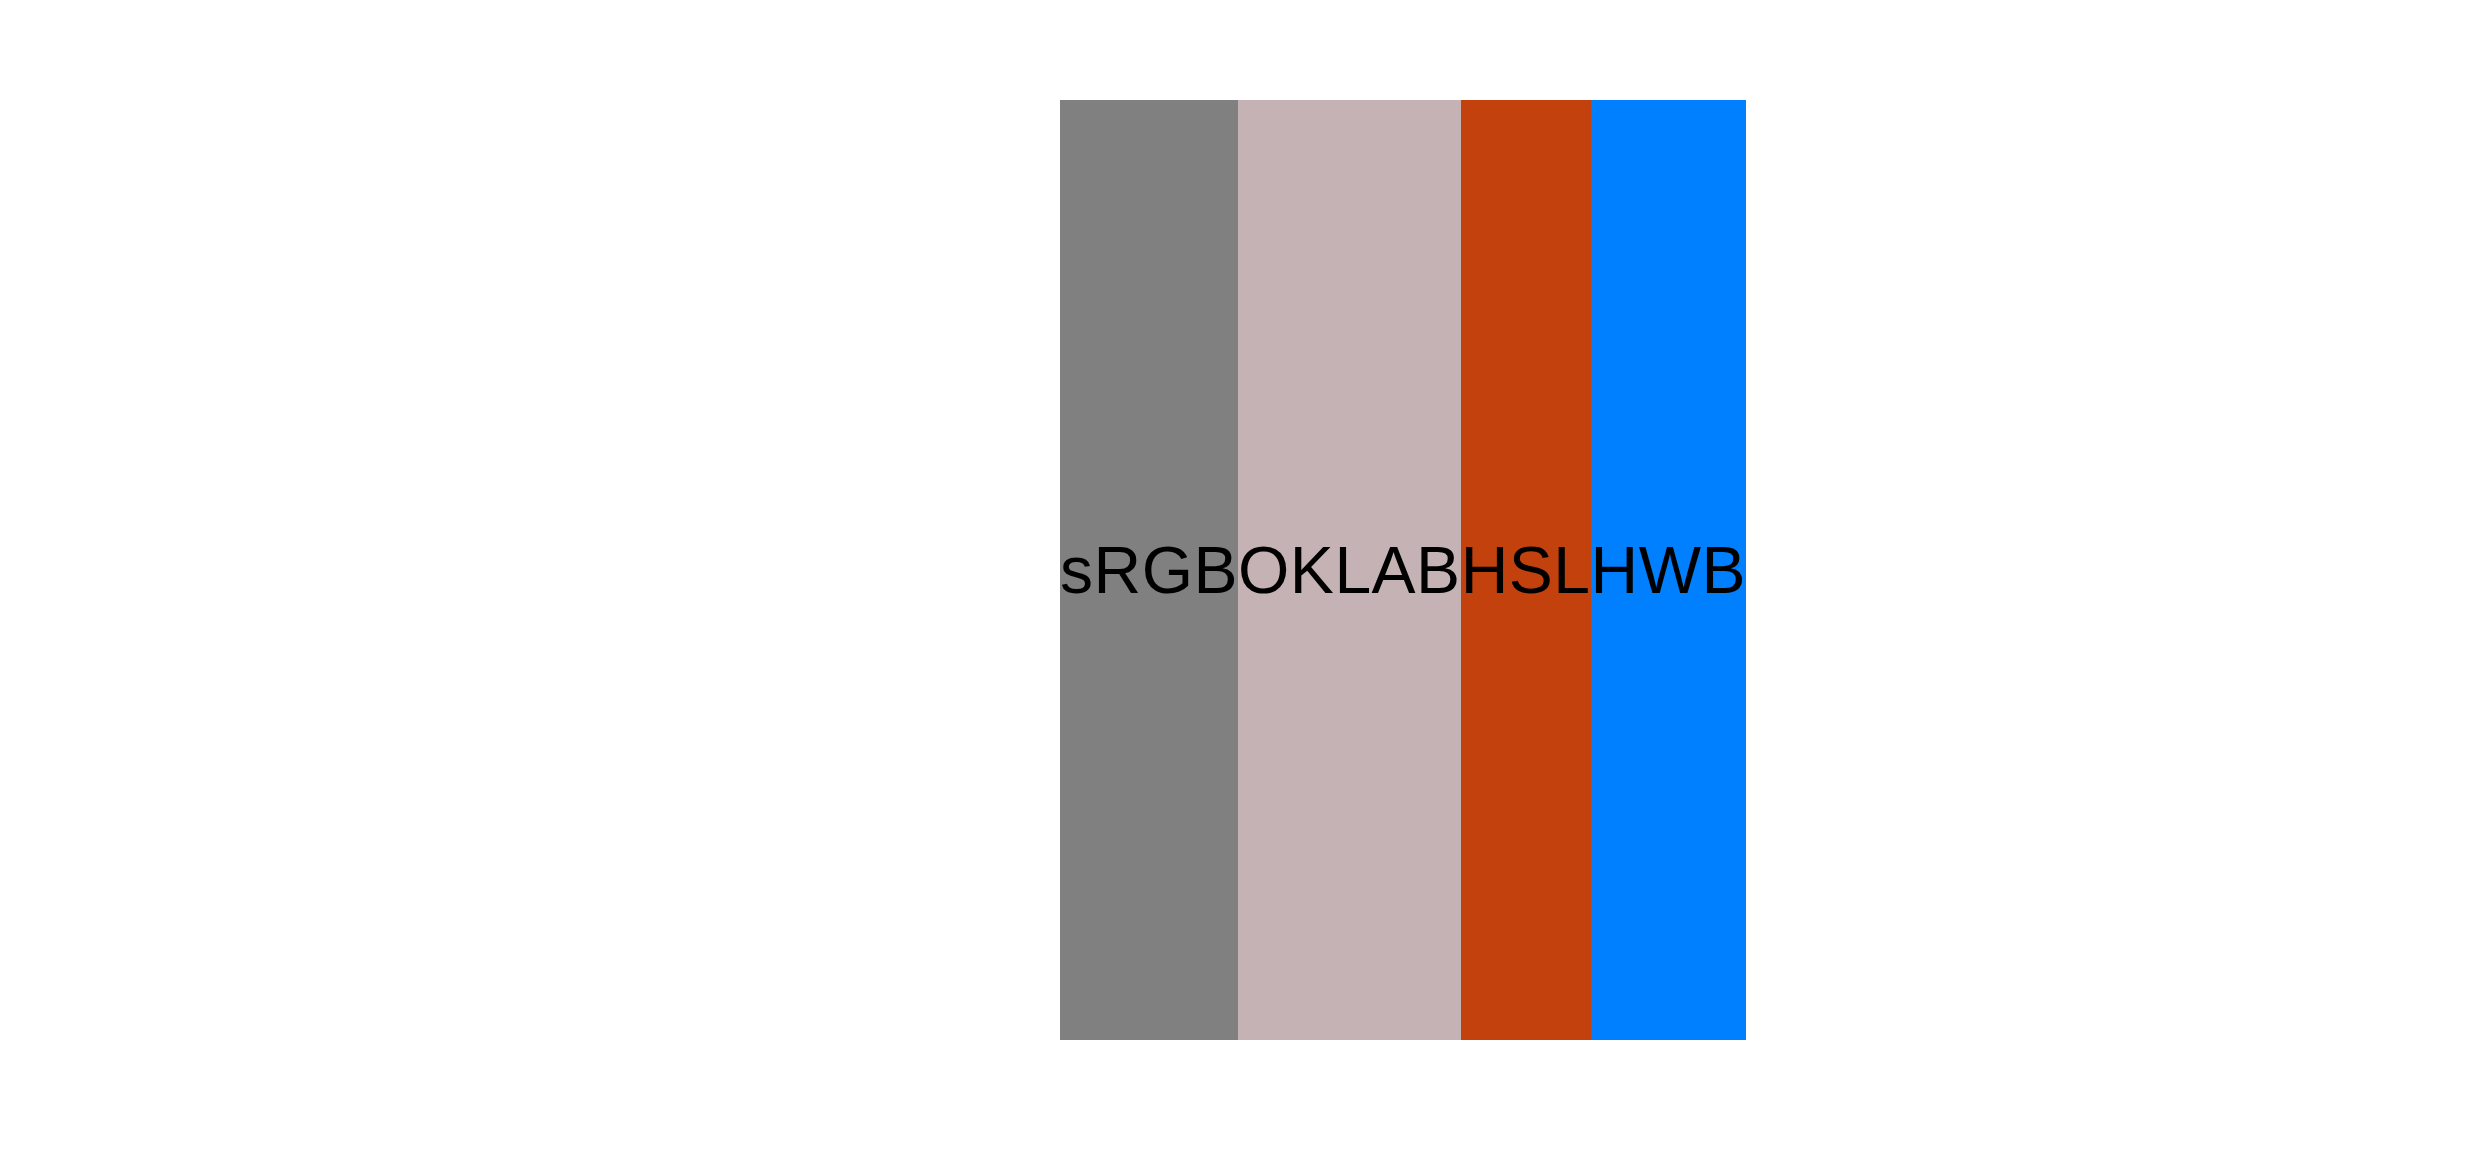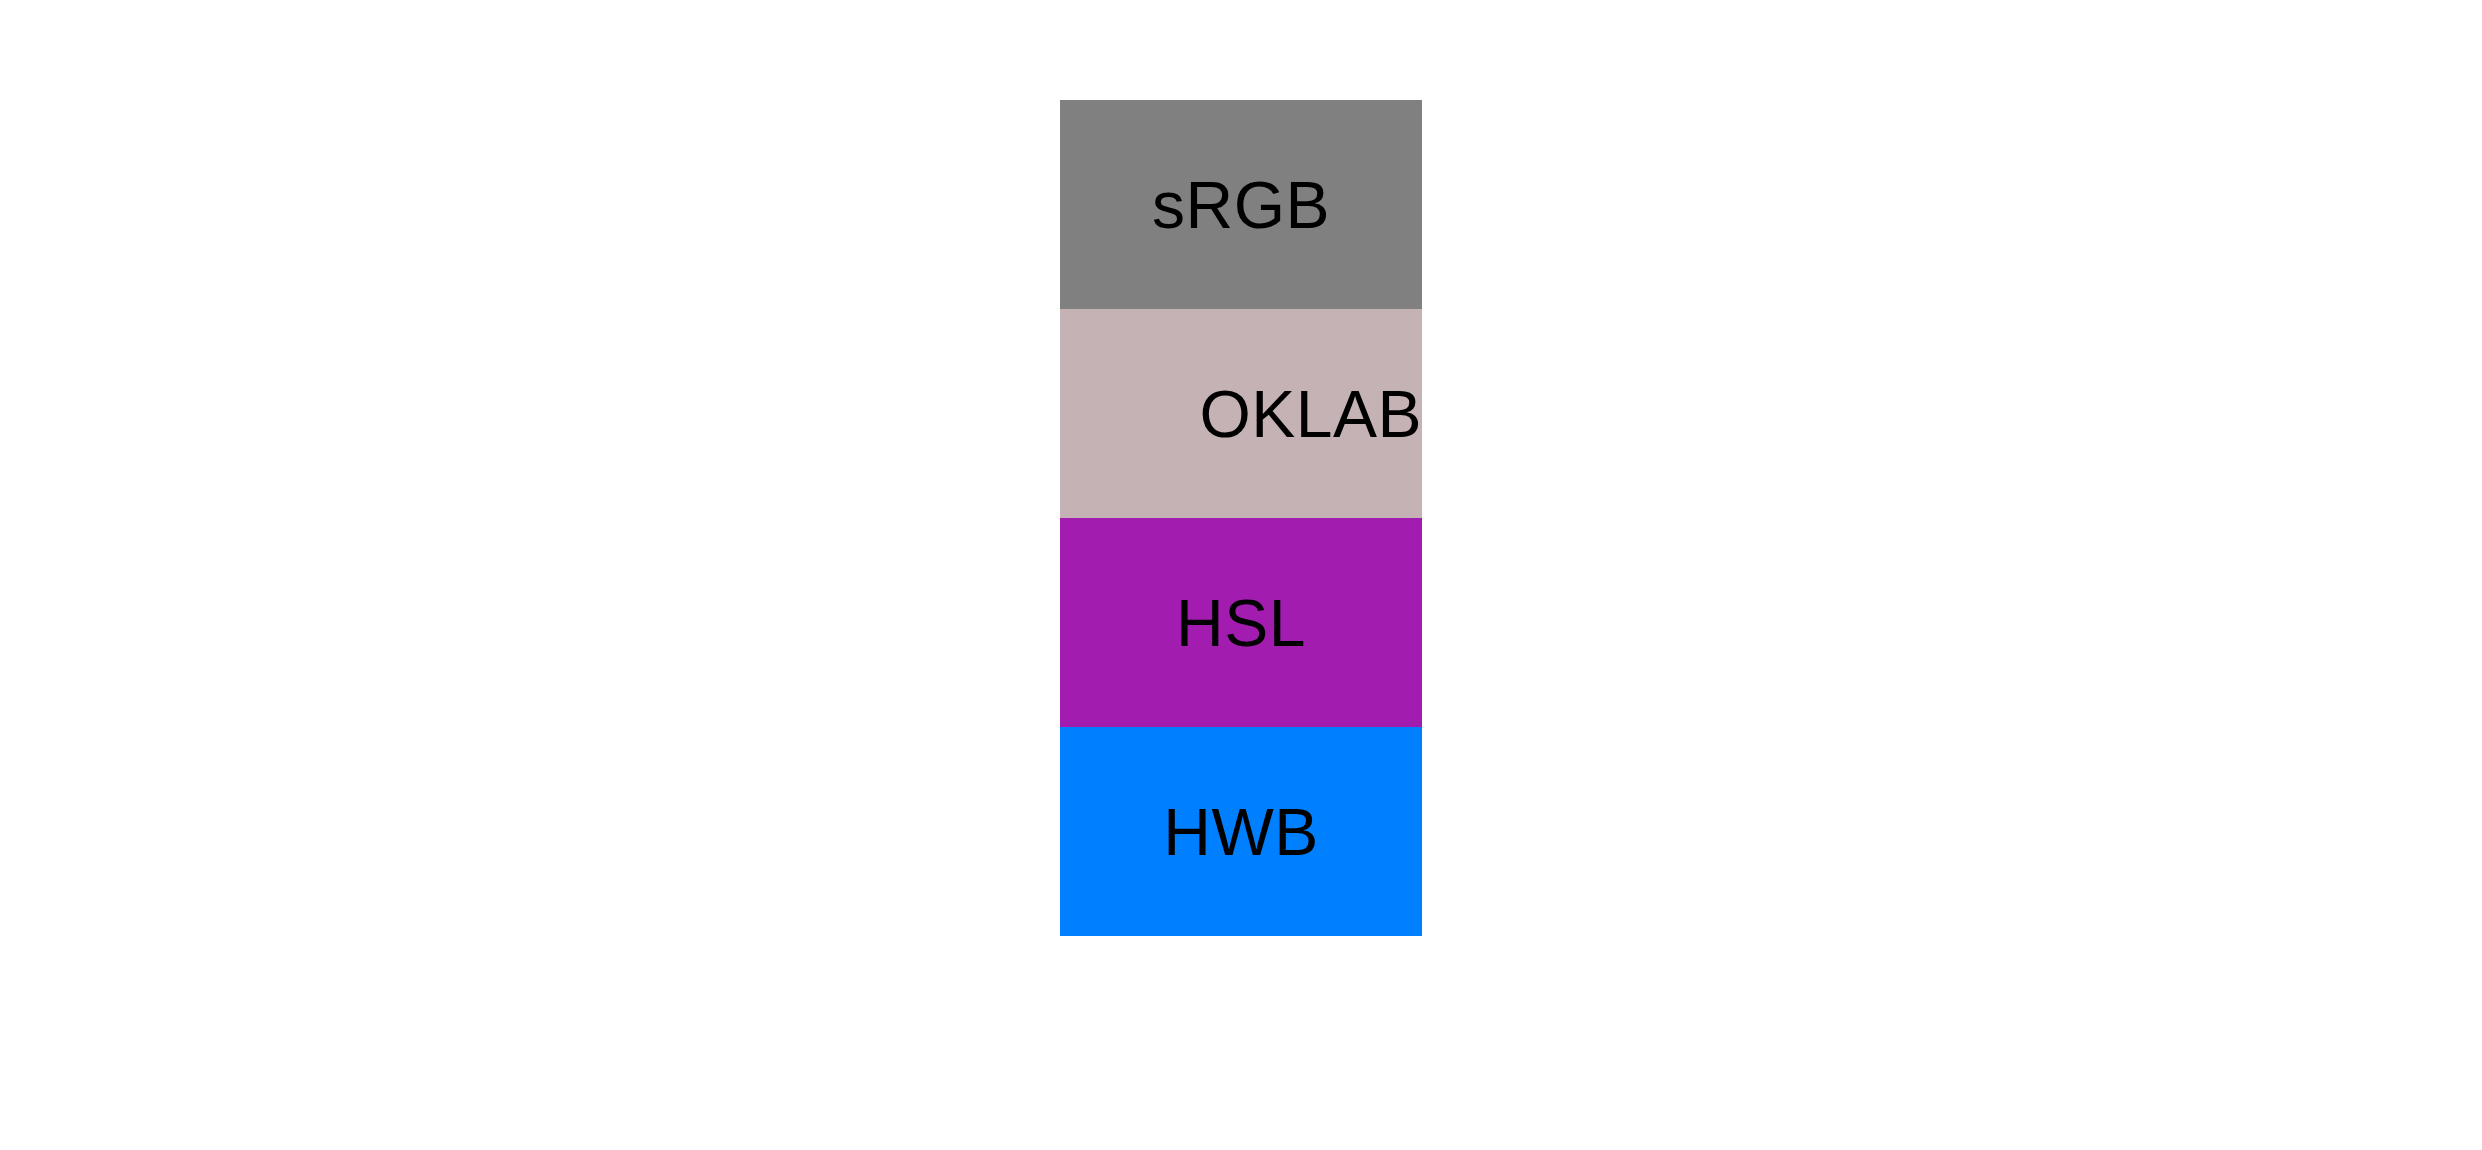--- a/index.html
+++ b/index.html
@@ -15,23 +15,22 @@
     font-family: "Liberation Sans", sans-serif;
     overflow: hidden;
   }
 
   
   #swatch-stack {
     position: absolute;
     left: 1060px;
     top: 100px;
     width: 362px;
-    height: 836px;
+    height: 940px;
     display: flex;
-    flex-direction: column;
   }
 
   .swatch {
     flex: 1 1 0;
     display: flex;
     align-items: center;
     justify-content: center;
     box-sizing: border-box;
   }
 
@@ -52,21 +51,21 @@
 <div id="swatch-stack">
 
   <div class="swatch" style="background: rgb(128, 128, 128);">
     <span class="swatch-label">sRGB</span>
   </div>
 
   <div class="swatch" style="background: rgb(197, 178, 180); justify-content: flex-end;">
     <span class="swatch-label">OKLAB</span>
   </div>
 
-  <div class="swatch" style="background: #a21caf;">
+  <div class="swatch" style="background: #c2410c;">
     <span class="swatch-label">HSL</span>
   </div>
 
   <div class="swatch" style="background: rgb(0, 128, 255);">
     <span class="swatch-label">HWB</span>
   </div>
 
 </div>
 
 </body></html>

